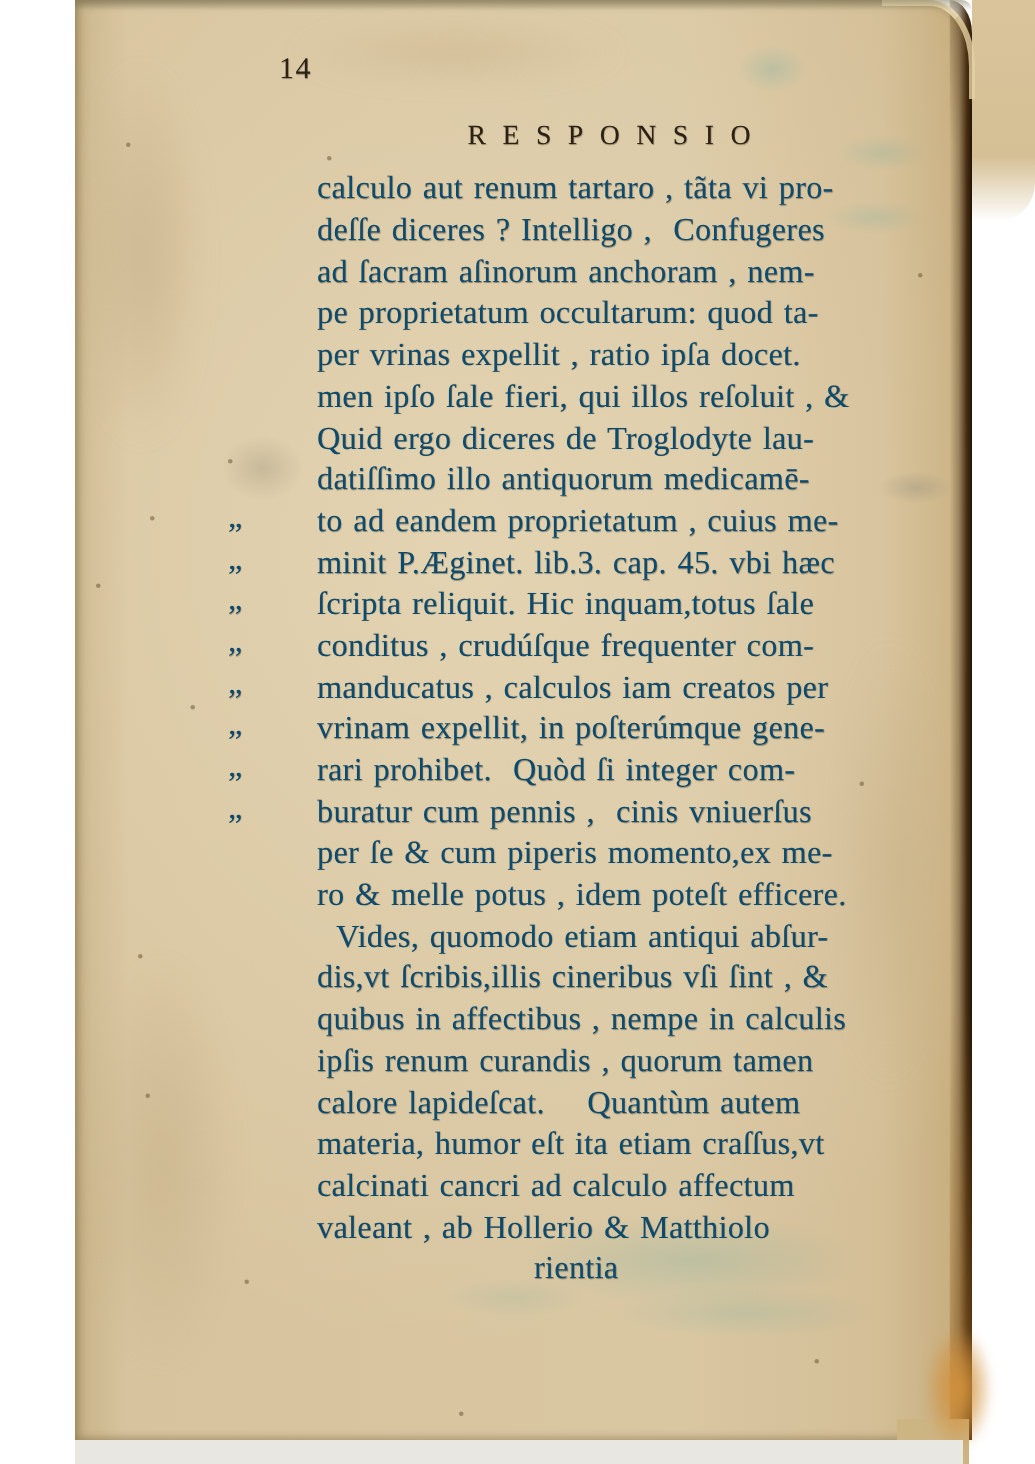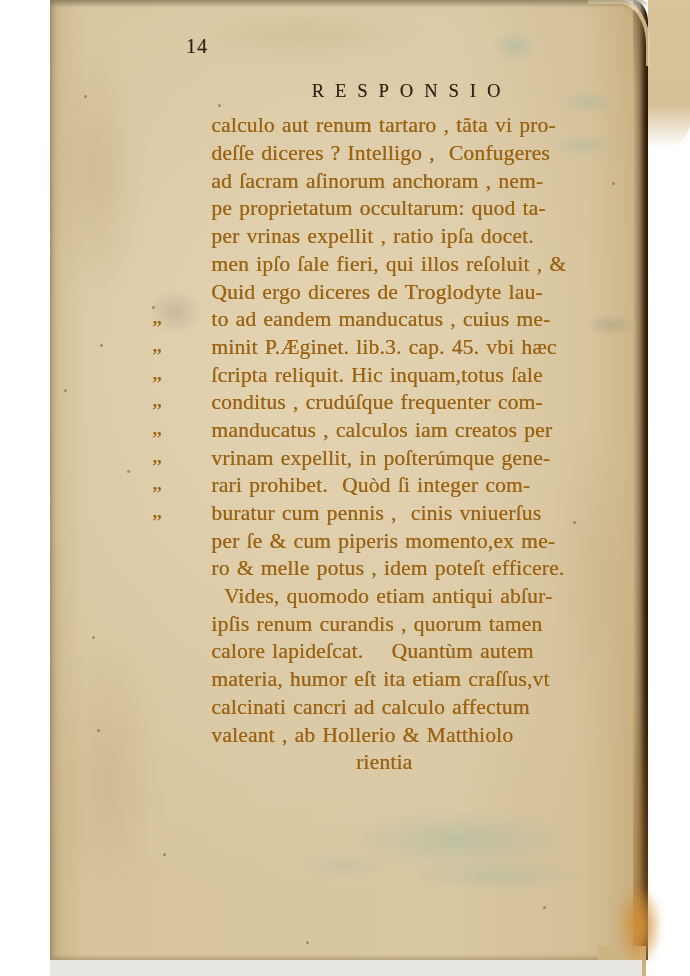--- a/index.html
+++ b/index.html
@@ -68,21 +68,21 @@
   
   .header-row {
     position:absolute; left:183px; top:32px; width:446px; height:27px;
     color:#2b2115; text-shadow:.4px .4px .6px rgba(40,30,18,.4);
   }
   .pagenum { position:absolute; left:3px; top:3px; font-size:20px; letter-spacing:1px; }
   .running { position:absolute; left:0; right:0; top:2px; text-align:center;
              font-size:18.5px; letter-spacing:11px; padding-left:11px;margin-top:47px; }
   .textblock {
     position:absolute; left:183px; top:57px; width:446px;
-    color:#a16207; font-size:21.5px; line-height:27.7px;
+    color:#0c4a6e; font-size:21.5px; line-height:27.7px;
     letter-spacing:.2px; word-spacing:1.5px;
     text-shadow:.4px .4px .6px rgba(40,30,18,.42);
   }
   .line { position:relative; height:27.7px; white-space:pre; }
   .line .q { position:absolute; left:-31px; top:-3px; }
   .line.indent { padding-left:13px; }
   .line.catchword { text-align:center; padding-right:72px; }
 </style>
 </head>
 <body>
@@ -157,21 +157,25 @@
       <div class="line">
     
     <span>men ipſo ſale fieri, qui illos reſoluit , &amp;</span>
   </div>
       <div class="line">
     
     <span>Quid ergo diceres de Troglodyte lau-</span>
   </div>
       <div class="line">
     
-    <span>to ad eandem manducatus , cuius me-</span>
+    <span>datiſſimo illo antiquorum medicamē-</span>
+  </div>
+      <div class="line">
+    
+    <span>to ad eandem proprietatum , cuius me-</span>
   </div>
       <div class="line">
     
     <span>minit P.Æginet. lib.3. cap. 45. vbi hæc</span>
   </div>
       <div class="line">
     <span class="q">„</span>
     <span>ſcripta reliquit. Hic inquam,totus ſale</span>
   </div>
       <div class="line">
@@ -201,20 +205,28 @@
       <div class="line">
     <span class="q">„</span>
     <span>ro &amp; melle potus , idem poteſt efficere.</span>
   </div>
       <div class="line indent">
     
     <span>Vides, quomodo etiam antiqui abſur-</span>
   </div>
       <div class="line">
     
+    <span>dis,vt ſcribis,illis cineribus vſi ſint , &amp;</span>
+  </div>
+      <div class="line">
+    
+    <span>quibus in affectibus , nempe in calculis</span>
+  </div>
+      <div class="line">
+    
     <span>ipſis renum curandis , quorum tamen</span>
   </div>
       <div class="line">
     
     <span>calore lapideſcat.    Quantùm autem</span>
   </div>
       <div class="line">
     
     <span>materia, humor eſt ita etiam craſſus,vt</span>
   </div>

